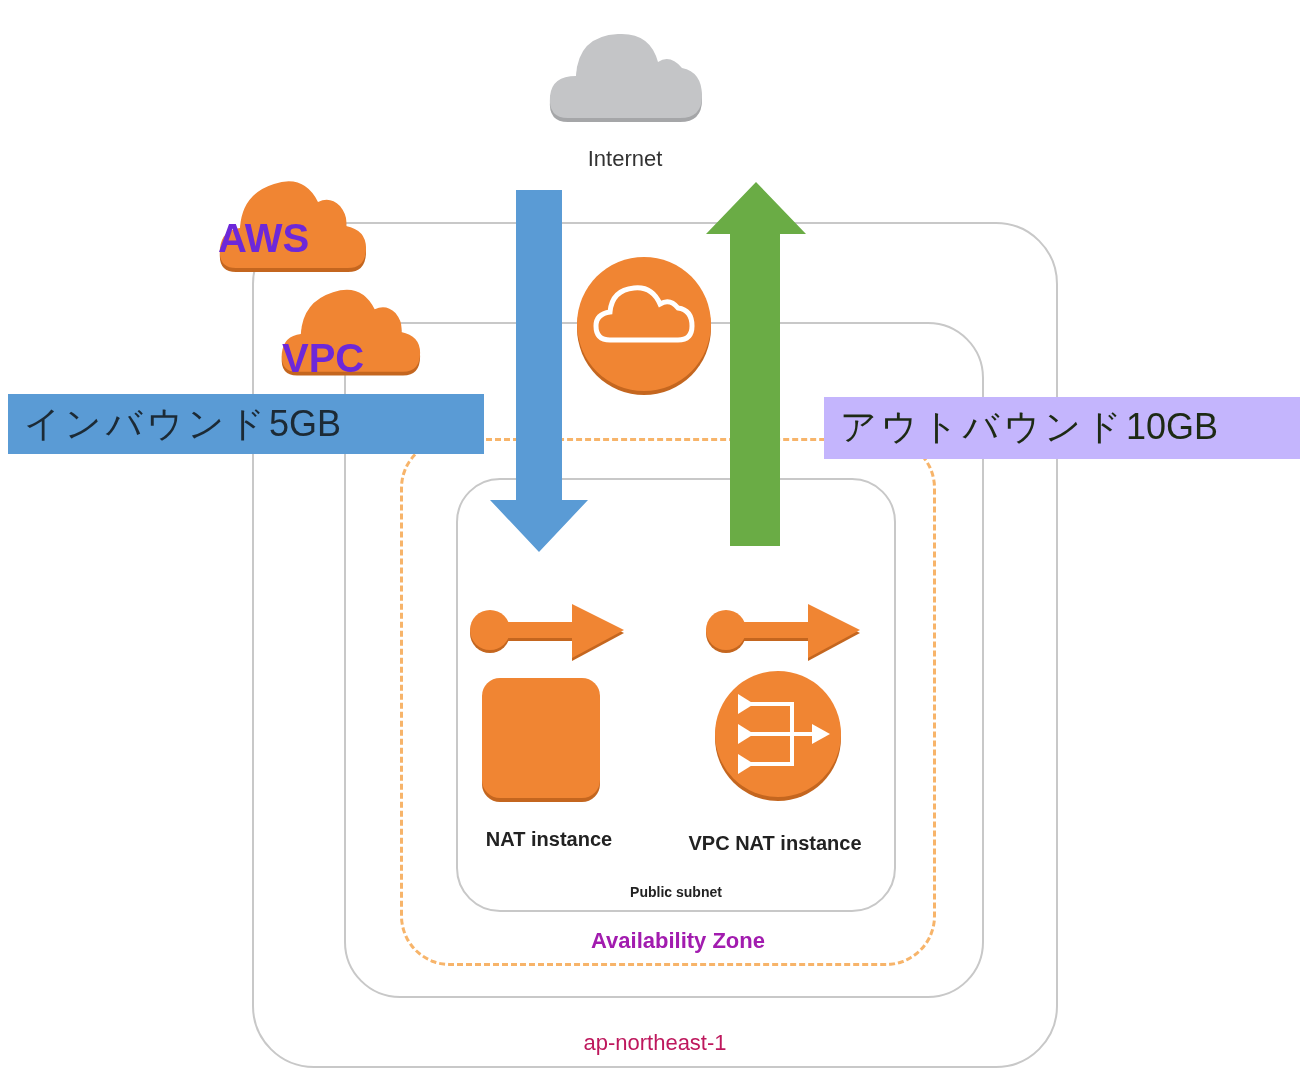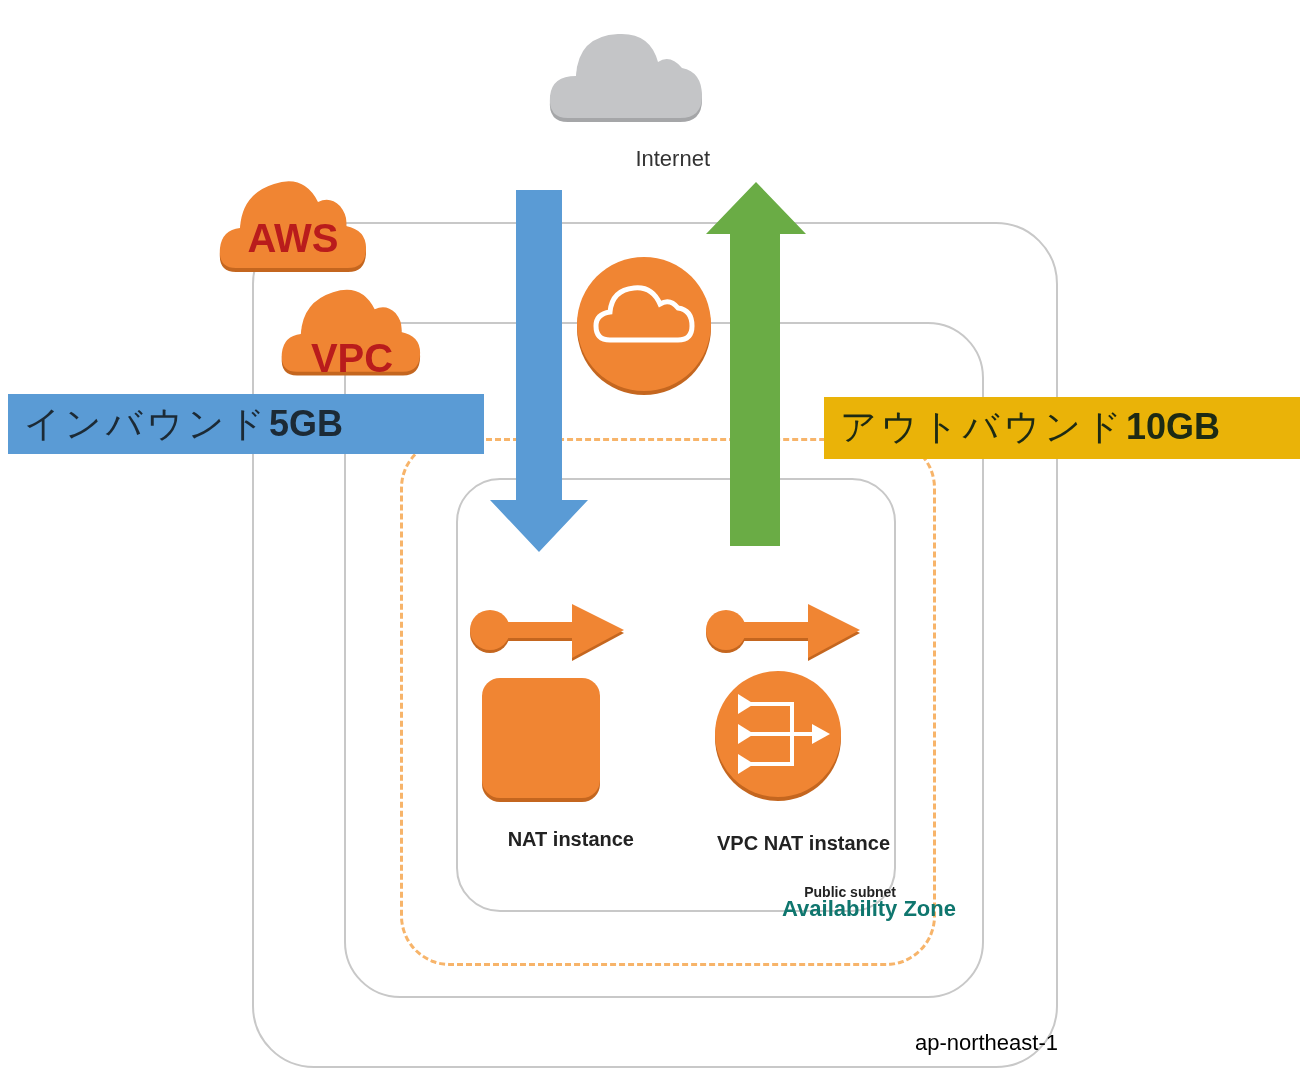--- a/index.html
+++ b/index.html
@@ -32,60 +32,60 @@
       left: 400px; top: 438px; width: 536px; height: 528px;
       border: 3px dashed #f7b46a;
       border-radius: 50px;
     }
     #subnet-box {
       left: 456px; top: 478px; width: 440px; height: 434px;
       border-radius: 44px;
     }
     .label {
       position: absolute;
-      text-align: right;
+      text-align: center;
       white-space: nowrap;
       font-weight: bold;
       color: #222;
     }
-    #region-label { left: 252px; width: 806px; top: 1030px; font-size: 22px; font-weight: normal; color: #000000; }
-    #az-label { left: 400px; width: 556px; top: 896px; font-size: 22px; color: #0f766e; font-weight: bold; }
+    #region-label { left: 252px; width: 806px; top: 1030px; font-size: 22px; font-weight: normal; color: #be185d; }
+    #az-label { left: 400px; width: 556px; top: 928px; font-size: 22px; color: #a21caf; font-weight: bold; }
     #subnet-label { left: 456px; width: 440px; top: 884px; font-size: 14px; }
     #nat-instance-label { left: 464px; width: 170px; top: 828px; font-size: 20px; }
     #nat-gateway-label { left: 660px; width: 230px; top: 832px; font-size: 20px; }
     #internet-label { left: 540px; width: 170px; top: 146px; font-size: 22px; font-weight: normal; color: #333; }
 
     .badge-text {
       position: absolute;
-      color: #b91c1c;
+      color: #6d28d9;
       font-weight: bold;
-      text-align: center;
+      text-align: left;
       white-space: nowrap;
     }
 
     .traffic-bar {
       position: absolute;
       box-sizing: border-box;
       font-size: 36px;
       line-height: 60px;
       padding-left: 16px;
       color: #1c2a35;
       white-space: nowrap;
     }
     #inbound-bar {
       left: 8px; top: 394px; width: 476px; height: 60px;
       background: #5a9bd5;
     }
     #outbound-bar {
       left: 824px; top: 397px; width: 476px; height: 62px;
-      background: #eab308;
+      background: #c4b5fd;
       color: #1d2a14;
     }
     .traffic-bar .kana { letter-spacing: 4px; font-family: "DejaVu Sans", sans-serif; font-weight: normal; }
-    .traffic-bar .amt { font-weight: bold; font-family: "Liberation Sans", sans-serif; }
+    .traffic-bar .amt { font-weight: normal; font-family: "Liberation Sans", sans-serif; }
   </style>
 </head>
 <body>
 
 <div class="box" id="region-box"></div>
 <div class="box" id="vpc-box"></div>
 <div class="box" id="az-box"></div>
 <div class="box" id="subnet-box"></div>
 
 <svg class="abs" style="left:548px;top:30px;" width="156" height="100" viewBox="0 0 156 100">

